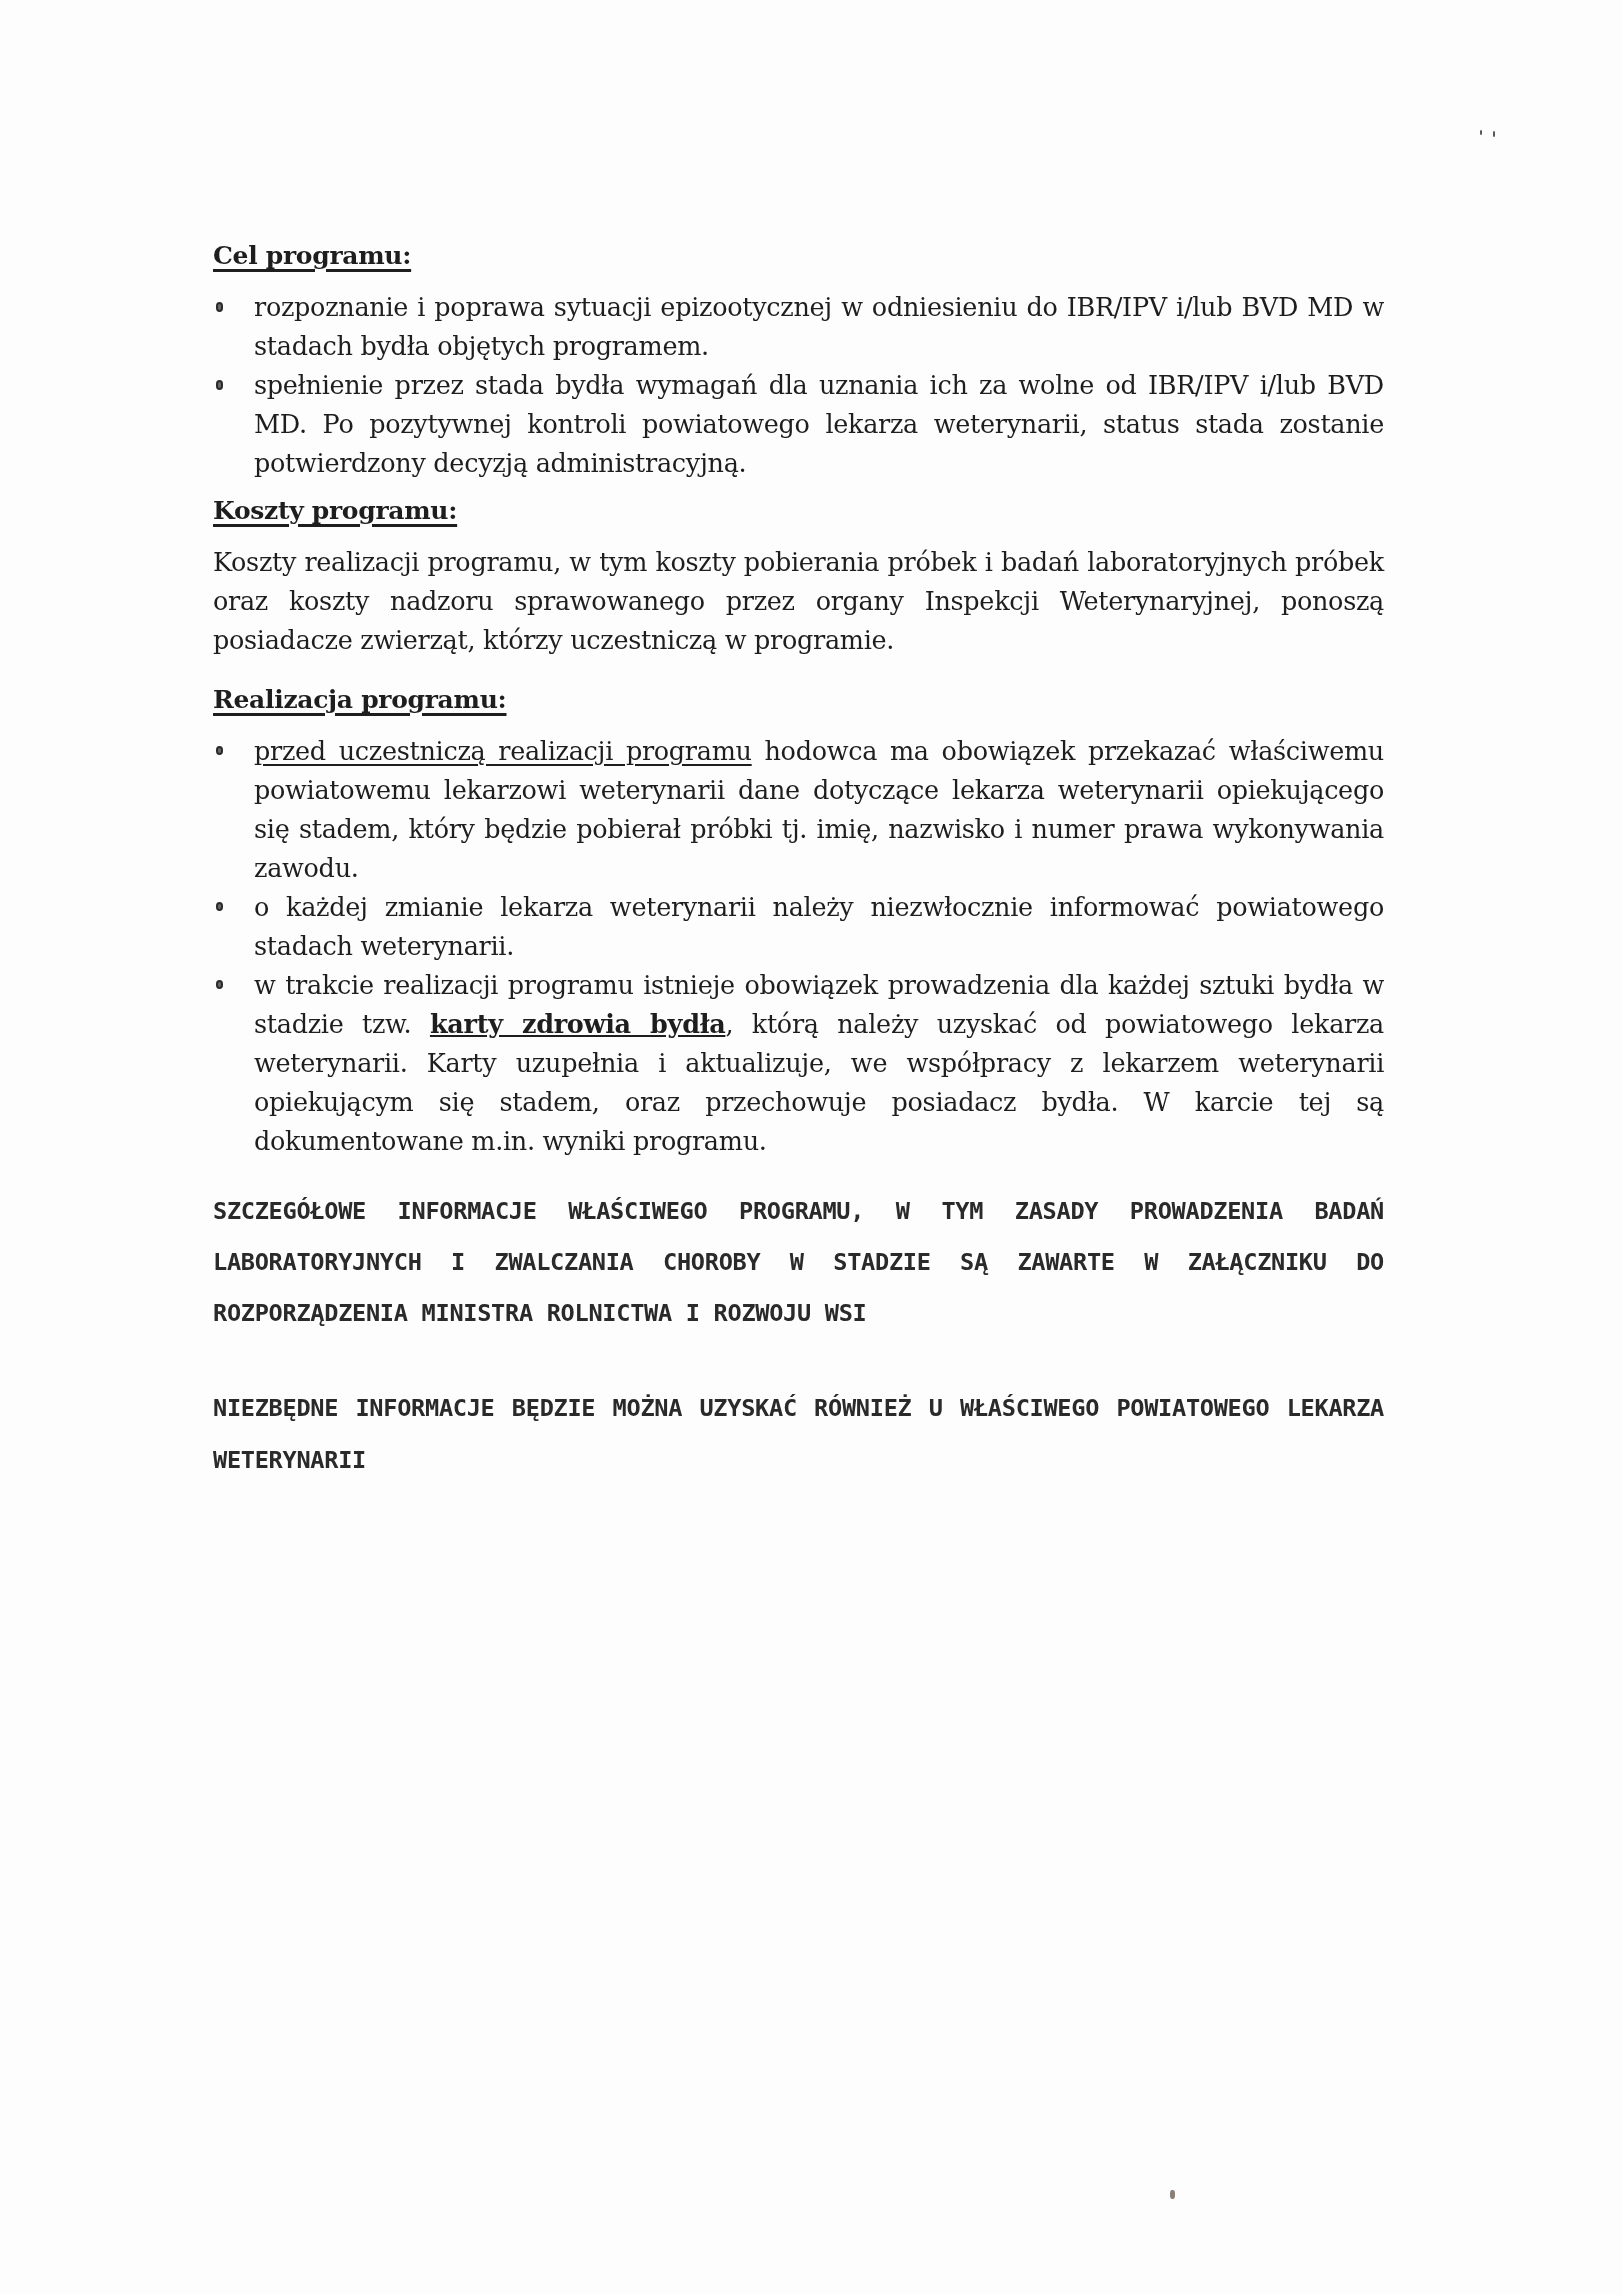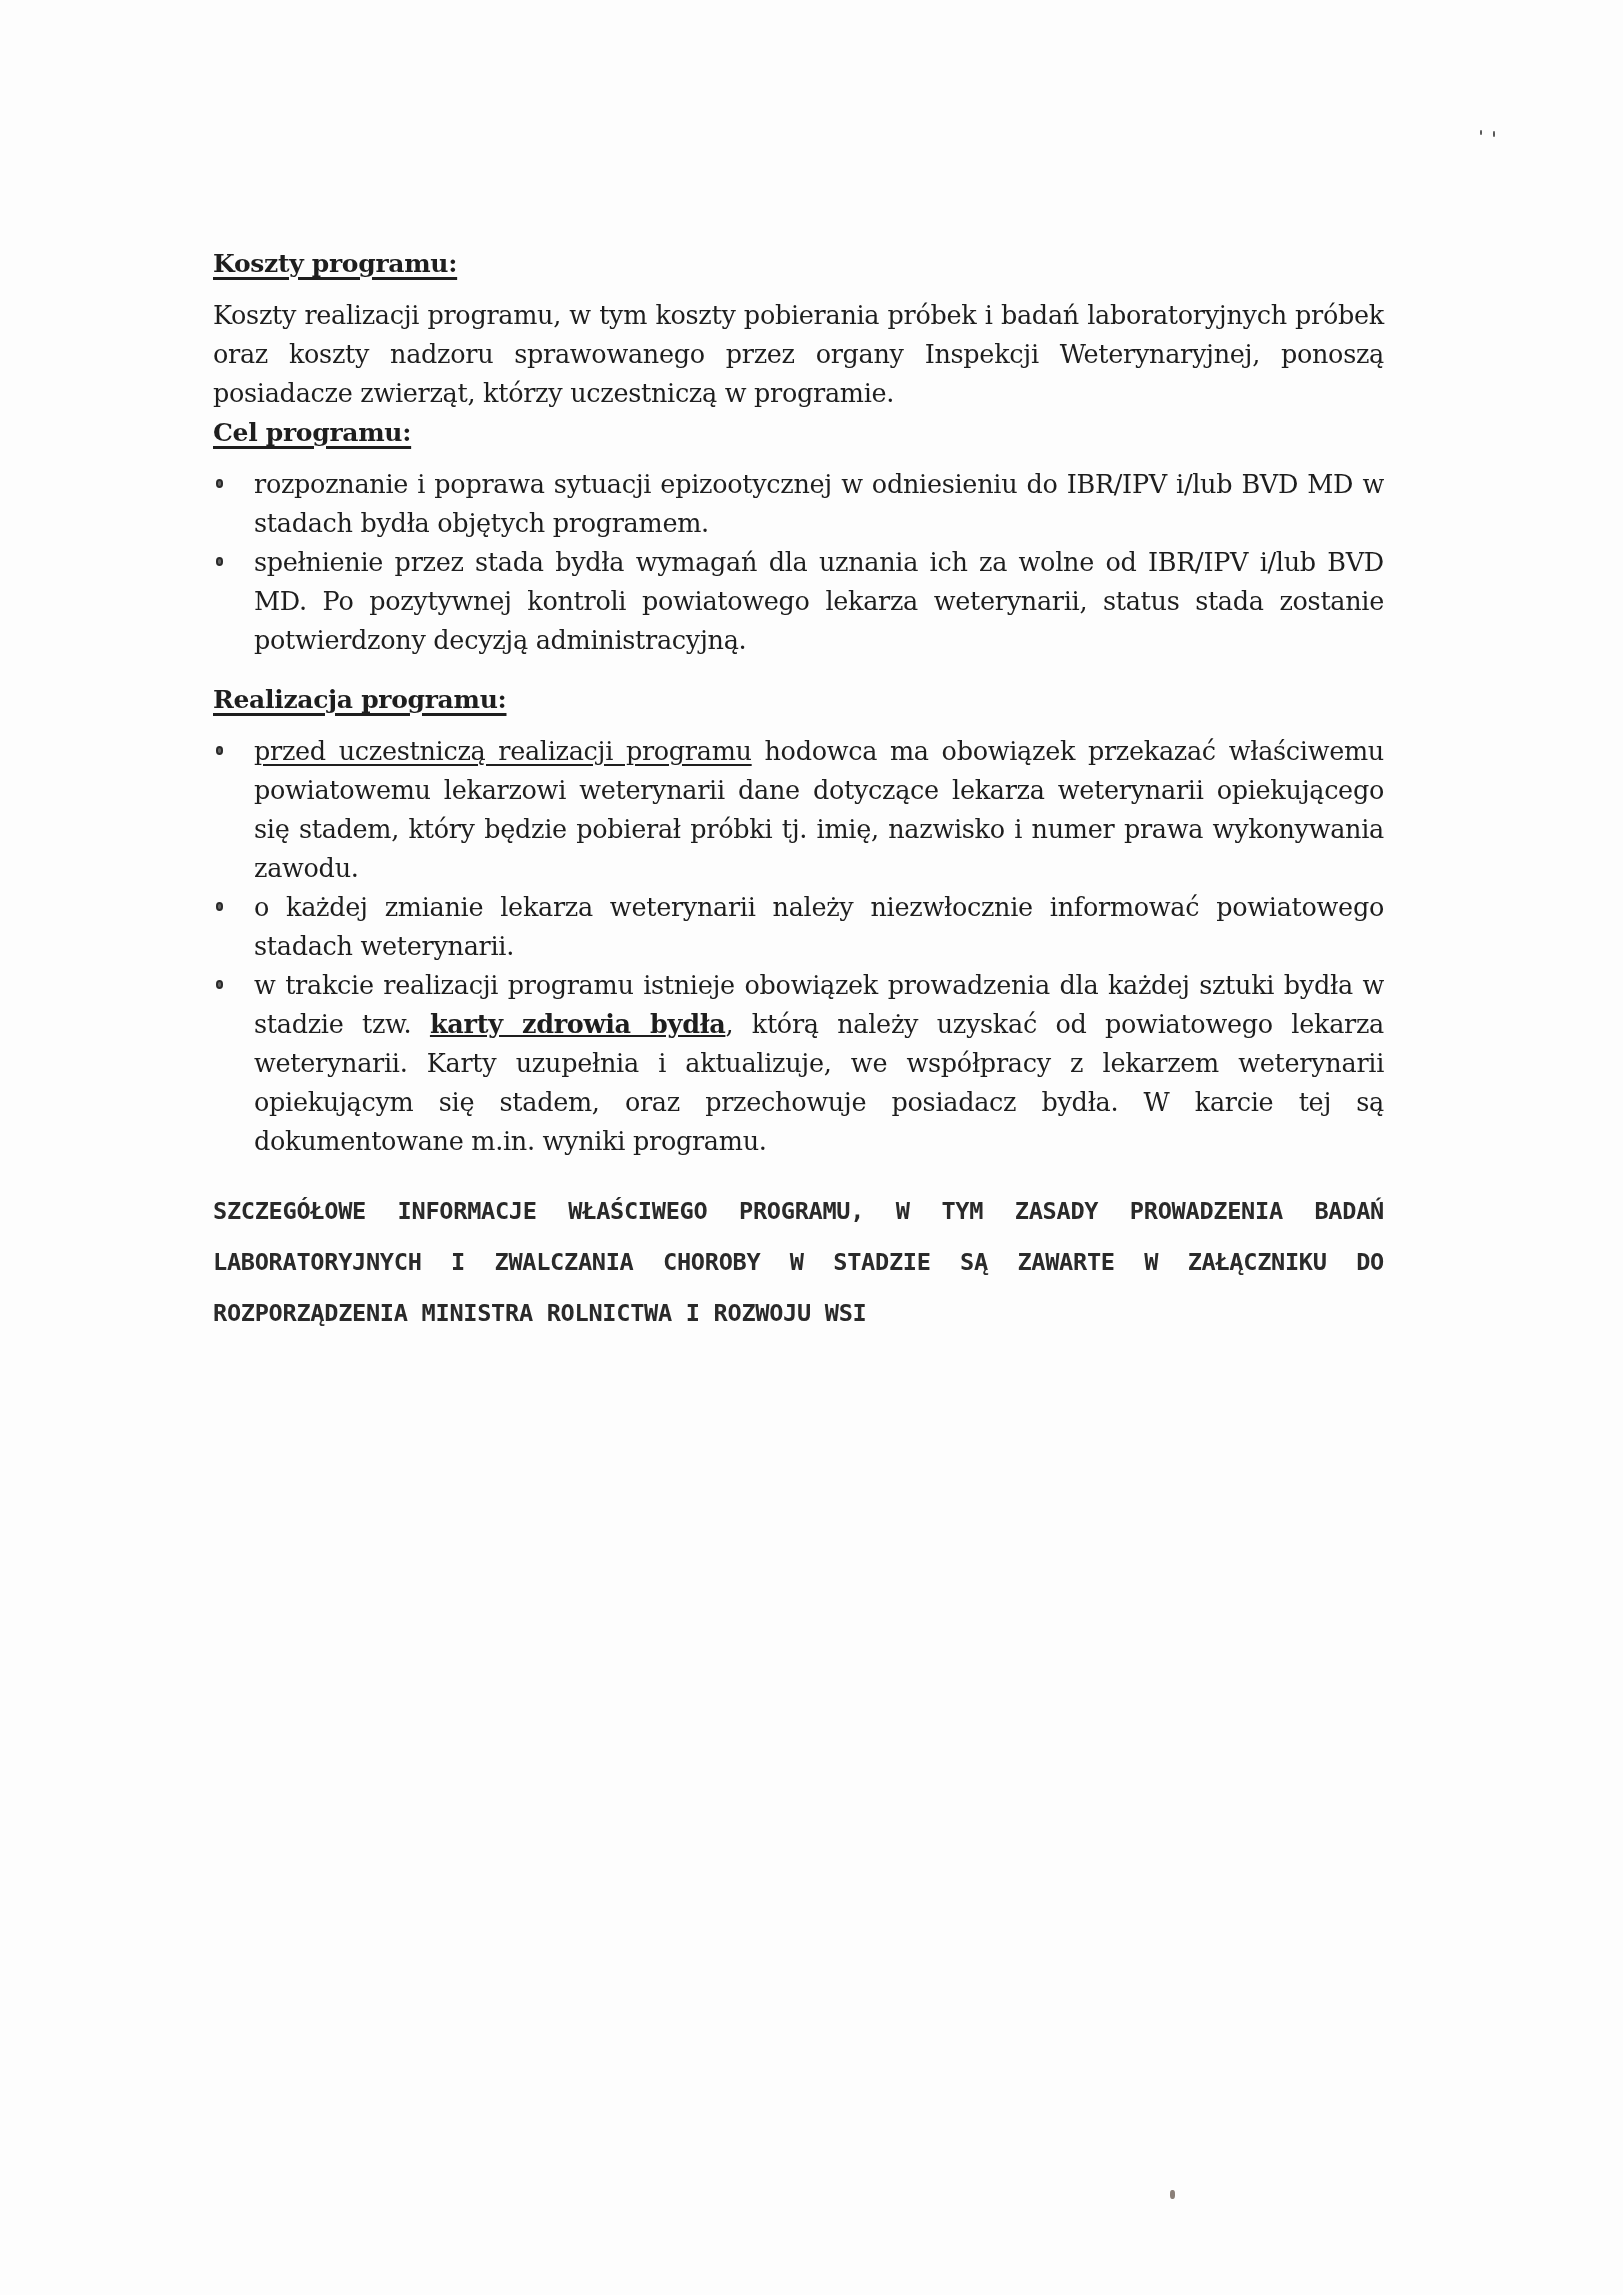--- a/index.html
+++ b/index.html
@@ -77,37 +77,37 @@
     color: #2a2a2a;
   }
   .caps2 { margin-top: 43px; line-height: 52px; word-spacing: 0; }
   .speck { position: absolute; background: #555; border-radius: 40%; }
 </style>
 </head>
 <body>
 
 <div class="page">
 
-  <div class="section" id="sec-koszty">
-    <h2 class="heading">Koszty programu:</h2>
-    <p class="para">Koszty realizacji programu, w tym koszty pobierania próbek i badań laboratoryjnych próbek oraz koszty nadzoru sprawowanego przez organy Inspekcji Weterynaryjnej, ponoszą posiadacze zwierząt, którzy uczestniczą w programie.</p>
-  </div>
-
   <div class="section" id="sec-cel">
     <h2 class="heading">Cel programu:</h2>
     <ul class="bullets">
       <li>
         <span class="bullet-dot"></span>
         <span>rozpoznanie i poprawa sytuacji epizootycznej w odniesieniu do IBR/IPV i/lub BVD MD w stadach bydła objętych programem.</span>
       </li>
       <li>
         <span class="bullet-dot"></span>
         <span>spełnienie przez stada bydła wymagań dla uznania ich za wolne od IBR/IPV i/lub BVD MD. Po pozytywnej kontroli powiatowego lekarza weterynarii, status stada zostanie potwierdzony decyzją administracyjną.</span>
       </li>
     </ul>
+  </div>
+
+  <div class="section" id="sec-koszty">
+    <h2 class="heading">Koszty programu:</h2>
+    <p class="para">Koszty realizacji programu, w tym koszty pobierania próbek i badań laboratoryjnych próbek oraz koszty nadzoru sprawowanego przez organy Inspekcji Weterynaryjnej, ponoszą posiadacze zwierząt, którzy uczestniczą w programie.</p>
   </div>
 
   <div class="section" id="sec-realizacja">
     <h2 class="heading">Realizacja programu:</h2>
     <ul class="bullets">
       <li>
         <span class="bullet-dot"></span>
         <span class="u">przed uczestniczą realizacji programu</span><span> hodowca ma obowiązek przekazać właściwemu powiatowemu lekarzowi weterynarii dane dotyczące lekarza weterynarii opiekującego się stadem, który będzie pobierał próbki tj. imię, nazwisko i numer prawa wykonywania zawodu.</span>
       </li>
       <li>
@@ -117,18 +117,19 @@
       <li>
         <span class="bullet-dot"></span>
         <span>w trakcie realizacji programu istnieje obowiązek prowadzenia dla każdej sztuki bydła w stadzie tzw. </span><span class="b">karty zdrowia bydła</span><span>, którą należy uzyskać od powiatowego lekarza weterynarii. Karty uzupełnia i aktualizuje, we współpracy z lekarzem weterynarii opiekującym się stadem, oraz przechowuje posiadacz bydła. W karcie tej są dokumentowane m.in. wyniki programu.</span>
       </li>
     </ul>
   </div>
 
 
   <p class="caps">SZCZEGÓŁOWE INFORMACJE WŁAŚCIWEGO PROGRAMU, W TYM ZASADY PROWADZENIA BADAŃ LABORATORYJNYCH I ZWALCZANIA CHOROBY W STADZIE SĄ ZAWARTE W ZAŁĄCZNIKU DO ROZPORZĄDZENIA MINISTRA ROLNICTWA I ROZWOJU WSI</p>
 
+  <p class="caps caps2">NIEZBĘDNE INFORMACJE BĘDZIE MOŻNA UZYSKAĆ RÓWNIEŻ U WŁAŚCIWEGO POWIATOWEGO LEKARZA WETERYNARII</p>
 </div>
 
 <span class="speck" style="left:1480px;top:130px;width:2px;height:5.2px;"></span>
 <span class="speck" style="left:1493px;top:131px;width:2px;height:5.9px;"></span>
 <span class="speck" style="left:1170px;top:2190px;width:5.2px;height:9.2px;background:#8a7f78;"></span>
 
 
 </body></html>

